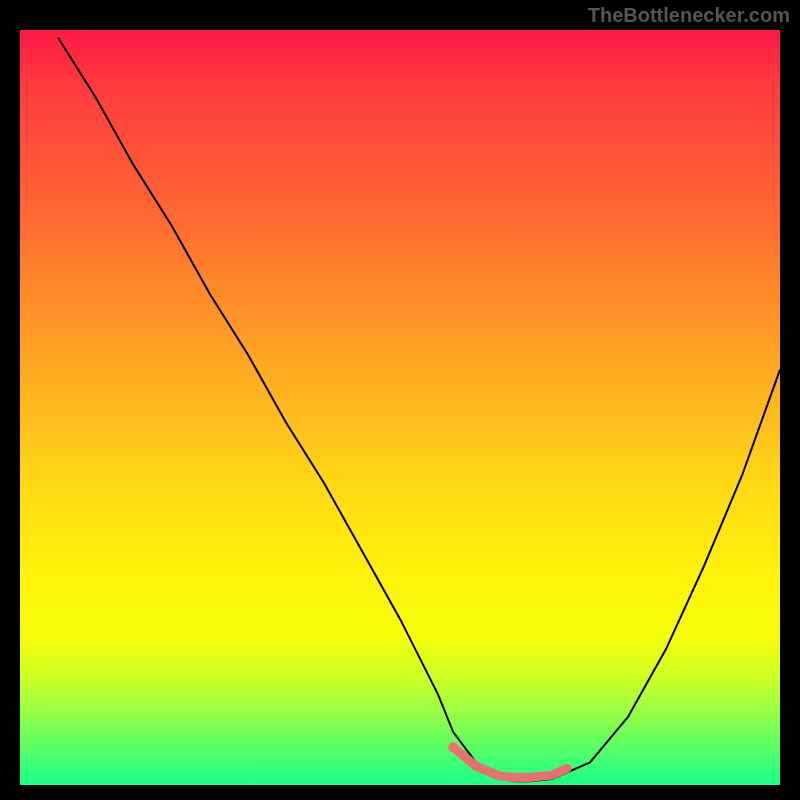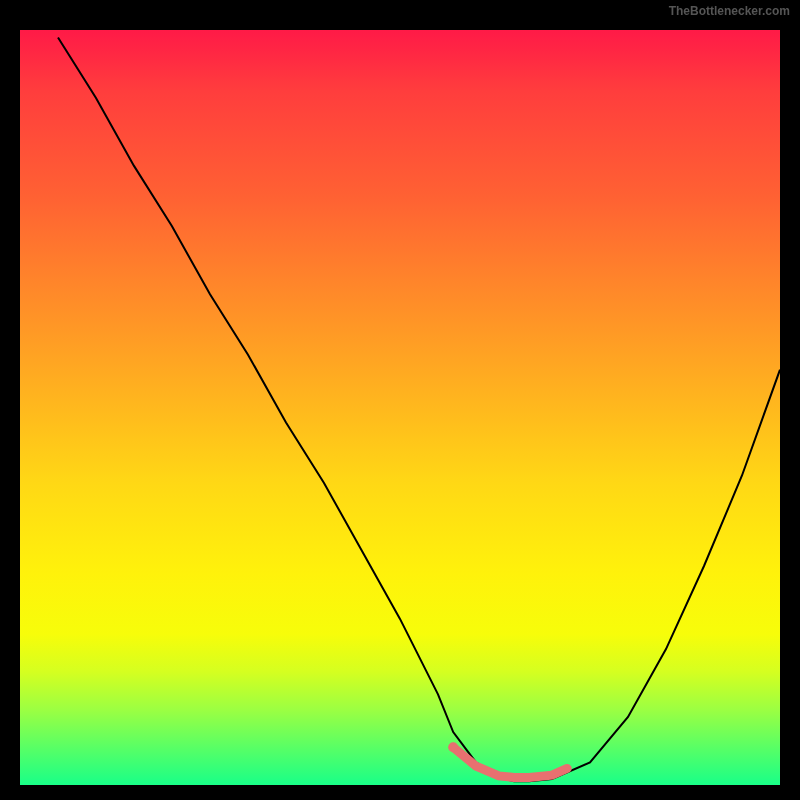--- a/index.html
+++ b/index.html
@@ -9,21 +9,21 @@
     background: #000000;
     position: relative;
     font-family: Arial, sans-serif;
     overflow: hidden;
   }
   .watermark {
     position: absolute;
     top: 4px;
     right: 10px;
     color: #555555;
-    font-size: 12px;
+    font-size: 20px;
     font-weight: bold;
     z-index: 20;
   }
   .plot-area {
     position: absolute;
     left: 20px;
     top: 30px;
     width: 760px;
     height: 755px;
   }

